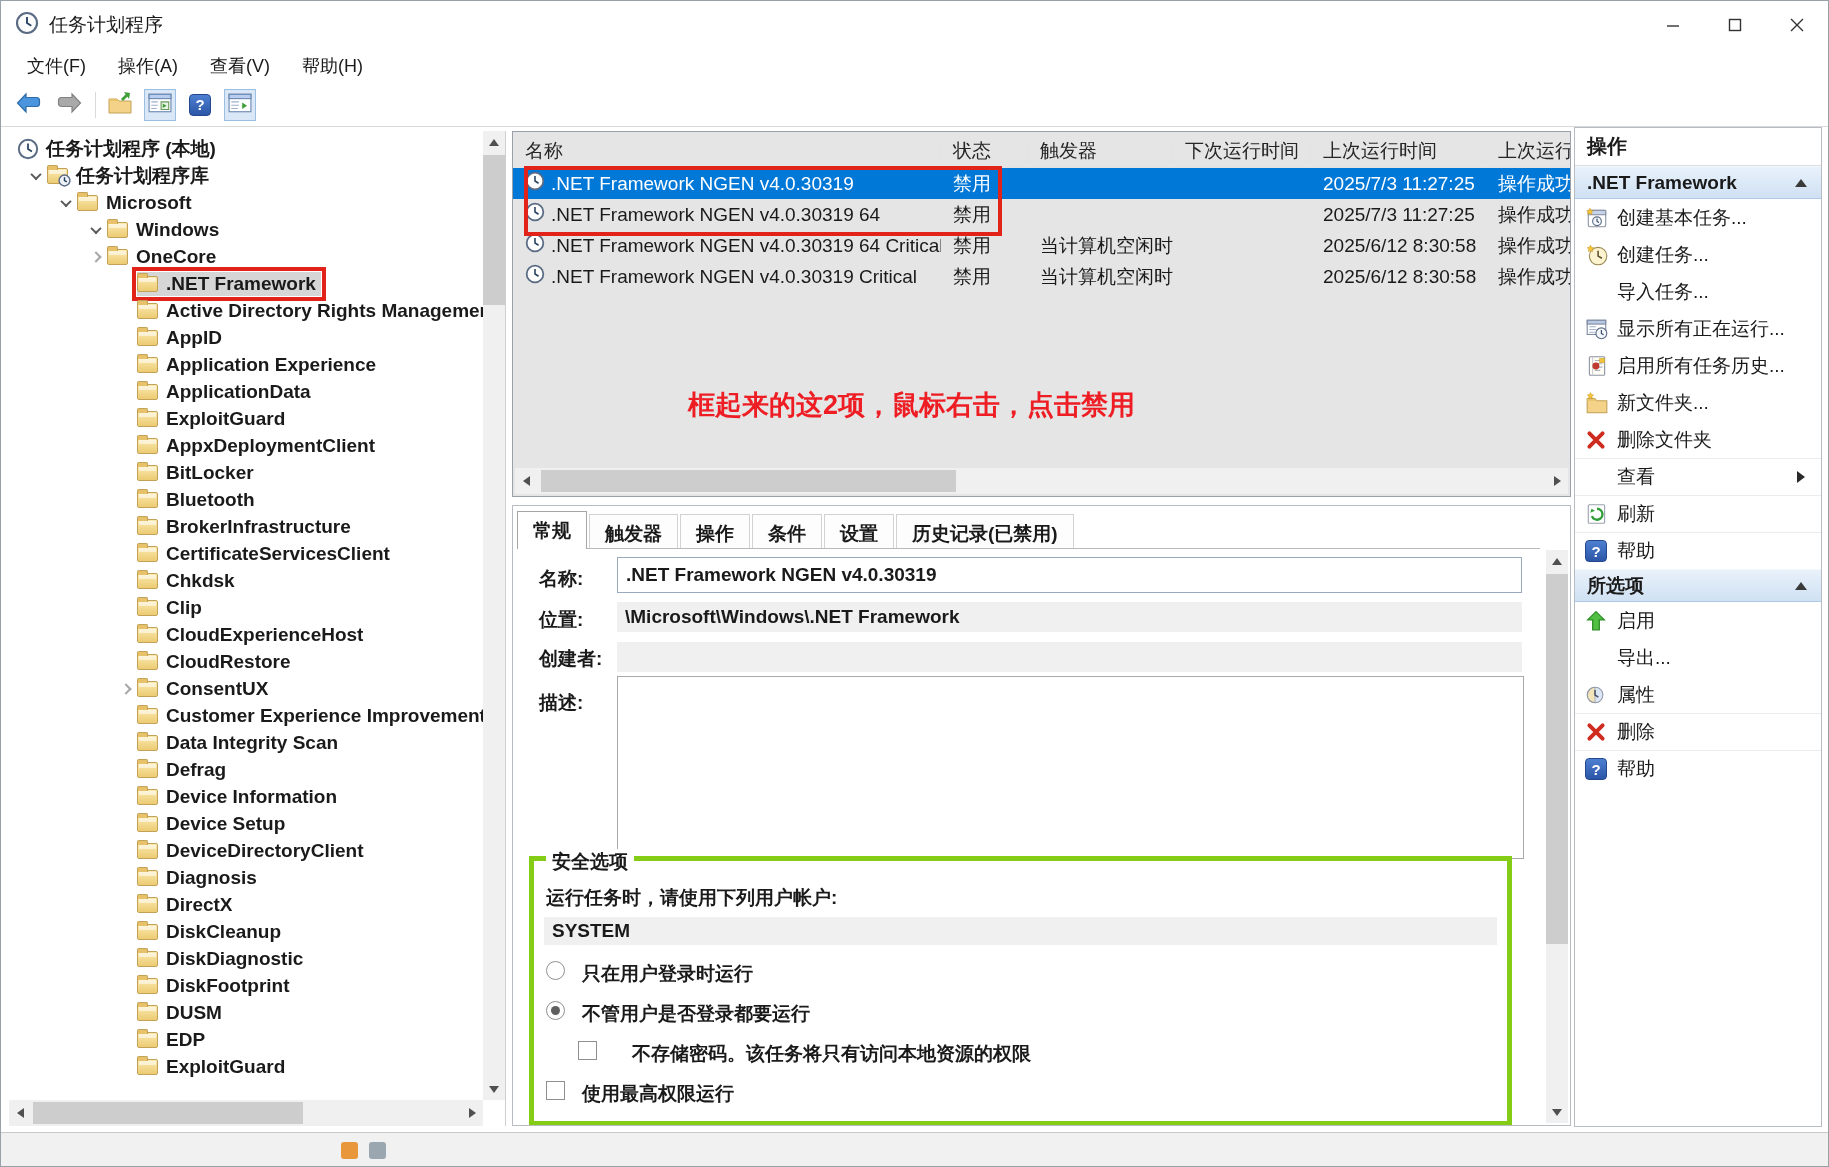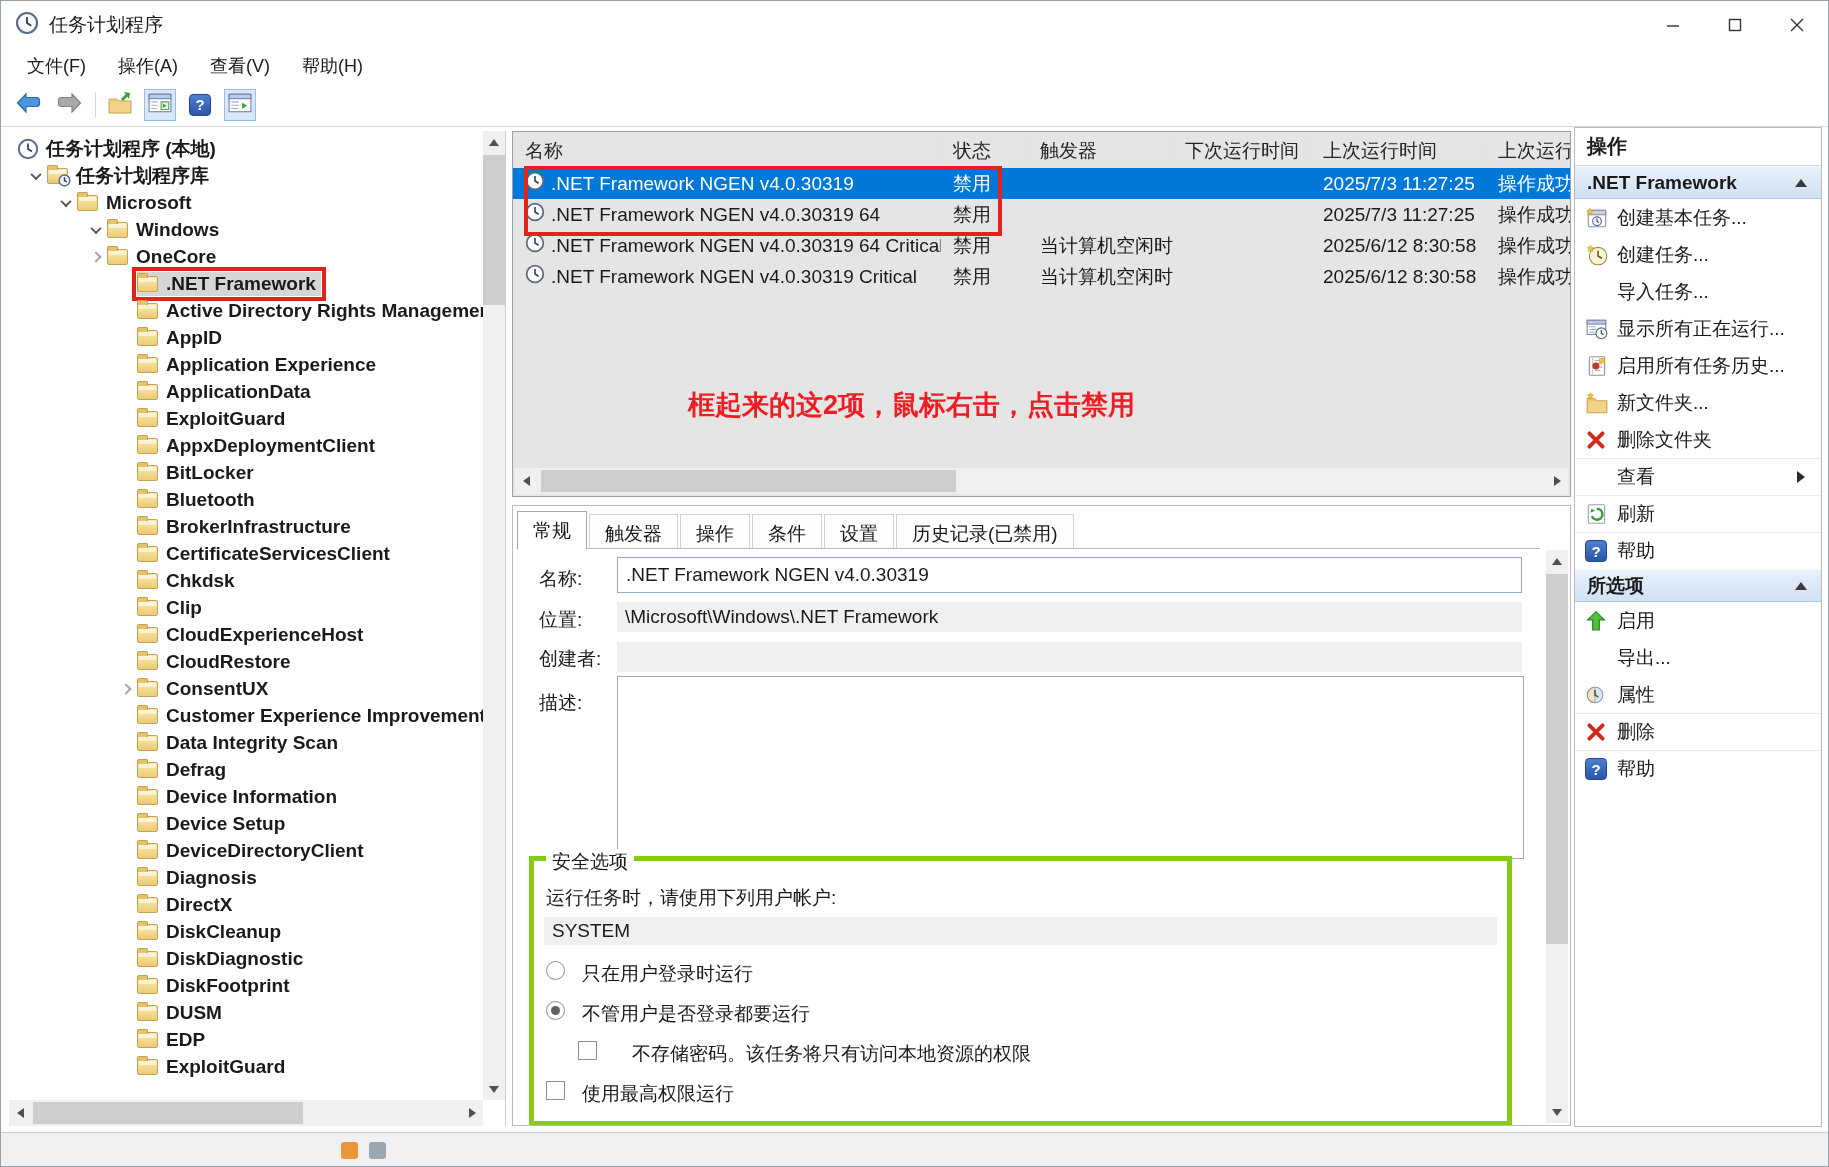--- a/index.html
+++ b/index.html
@@ -60,21 +60,21 @@
   .list-header { display:flex; height:33px; align-items:center; margin-top:3px; border-bottom:1px solid #e3e3e3; }
   .hcell { font-size:19px; color:#262626; padding-left:12px; height:26px; line-height:26px; border-right:1px solid #e3e3e3; overflow:hidden; white-space:nowrap; flex-shrink:0; }
   .lrow { display:flex; height:31px; align-items:center; font-size:19px; white-space:nowrap; }
   .lrow.sel { background:#0078d7; color:#fff; }
   .lcell { padding-left:12px; overflow:hidden; flex-shrink:0; display:flex; align-items:center; }
   .lcell svg { margin-right:6px; flex:0 0 auto; }
   .red-box { position:absolute; border:4px solid #e2231a; pointer-events:none; }
   .annotation { position:absolute; color:#ee1d23; font-size:27px; font-weight:bold; white-space:nowrap;margin-top:40px; }
 
   
-  .details-panel { position:absolute; left:511px; top:378px; width:1059px; height:621px; border:1px solid #b7bcc3; background:#fff; overflow:hidden; }
+  .details-panel { position:absolute; left:511px; top:378px; width:1059px; height:621px; border:1px solid #b7bcc3; background:#fff; overflow:hidden;font-weight:bold; }
   .tabs { position:absolute; left:4px; top:6px; right:30px; height:37px; display:flex; align-items:flex-end; border-bottom:1px solid #b9b9b9; }
   .tab { font-size:19px; padding:6px 15px; border:1px solid #d2d2d2; border-bottom:none; background:#fdfdfd; margin-right:2px; height:34px; }
   .tab.active { background:#fff; border-color:#a6a6a6; height:38px; position:relative; z-index:2; margin-bottom:-1px; }
   .fld-label { position:absolute; left:26px; font-size:19px; }
   .fld-box { position:absolute; left:104px; right:48px; font-size:19px; display:flex; align-items:center; padding-left:8px; }
   .inpt { border:1px solid #9aa9bd; background:#fff; height:36px; }
   .flat { background:#f0f0f0; height:30px; }
   .descbox { position:absolute; left:104px; right:46px; top:170px; height:183px; border:1px solid #a9a9a9; background:#fff; }
   .group { position:absolute; left:16px; right:58px; top:350px; height:270px; border:5px solid #84cc16; }
   .group-title { position:absolute; left:12px; top:-12px; background:#fff; padding:0 6px; font-size:19px; }

